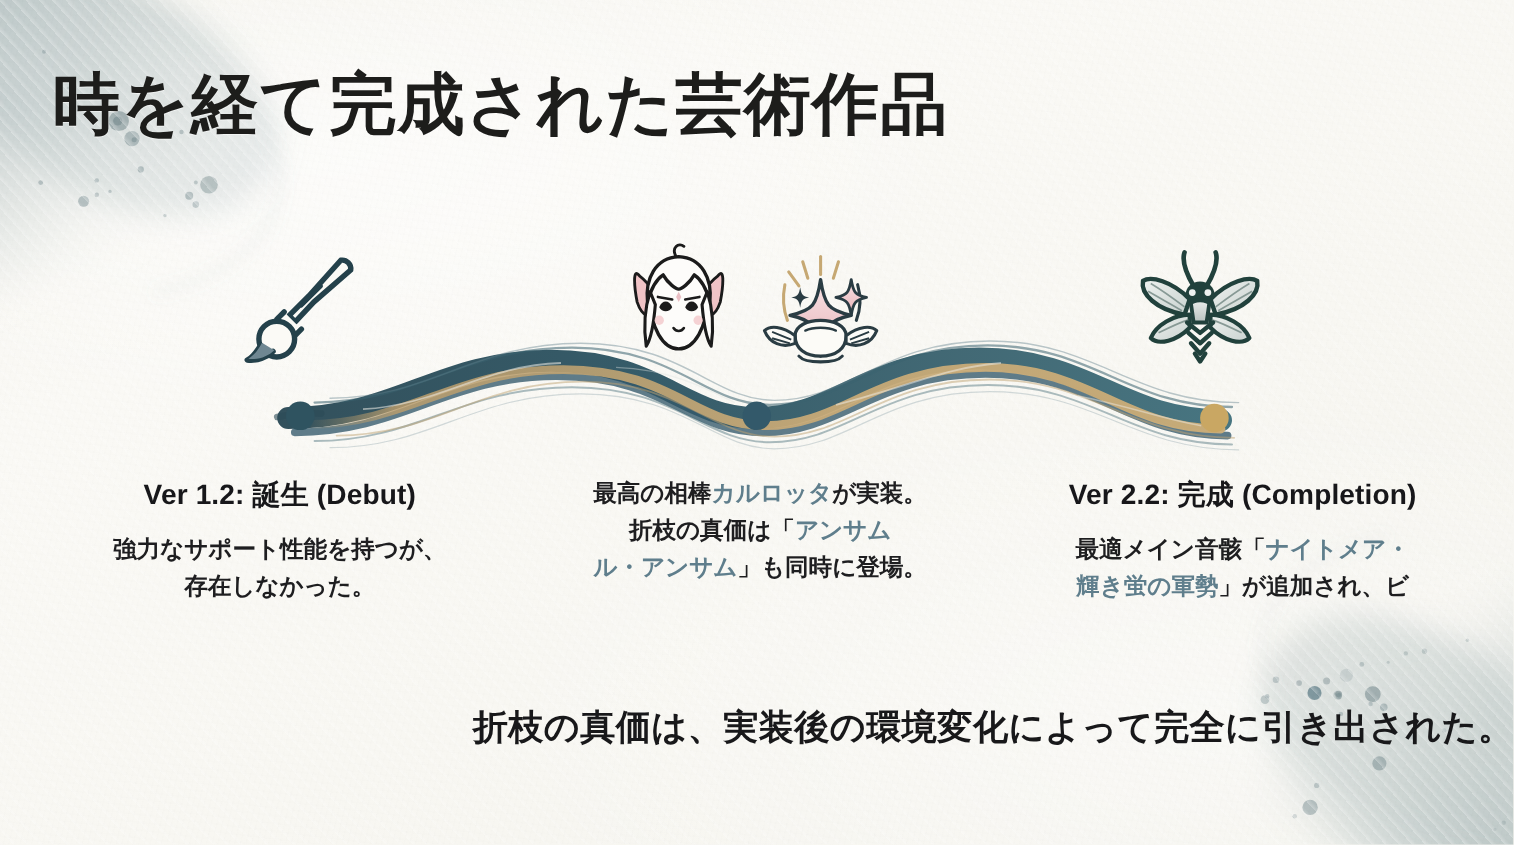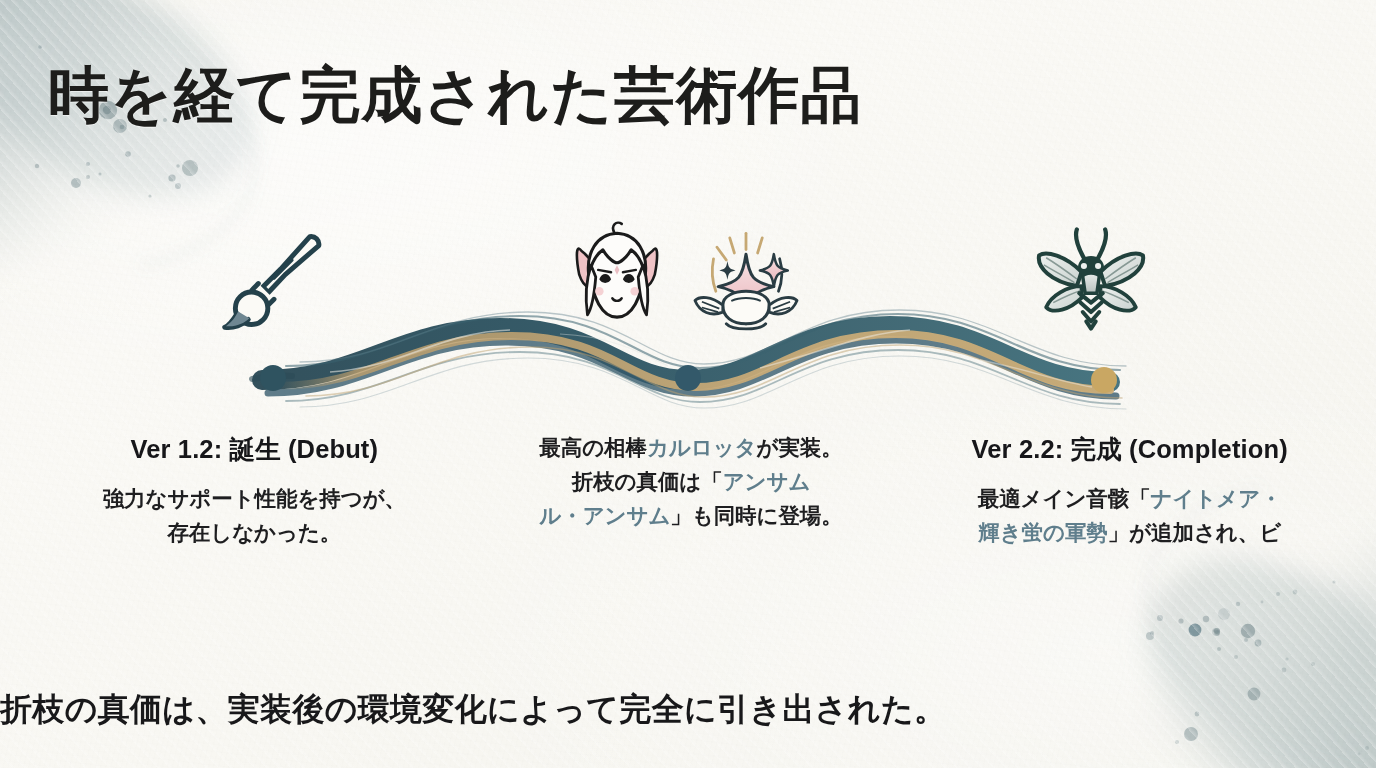--- a/index.html
+++ b/index.html
@@ -108,22 +108,21 @@
     line-height: 1.58;
     letter-spacing: -0.004em;
   }
   .hl { color: #5f7e8c; margin-top: 44px; }
 
   
   #footer {
     position: absolute;
     left: 0; top: 640px;
     width: 100%;
-    text-align: left;
-    margin-top: 48px;
+    text-align: right;
   }
   .footer-text {
     font-size: 32px;
     font-weight: 700;
     color: #18181a;
     letter-spacing: 0.01em;
   }
 </style>
 </head>
 <body>

